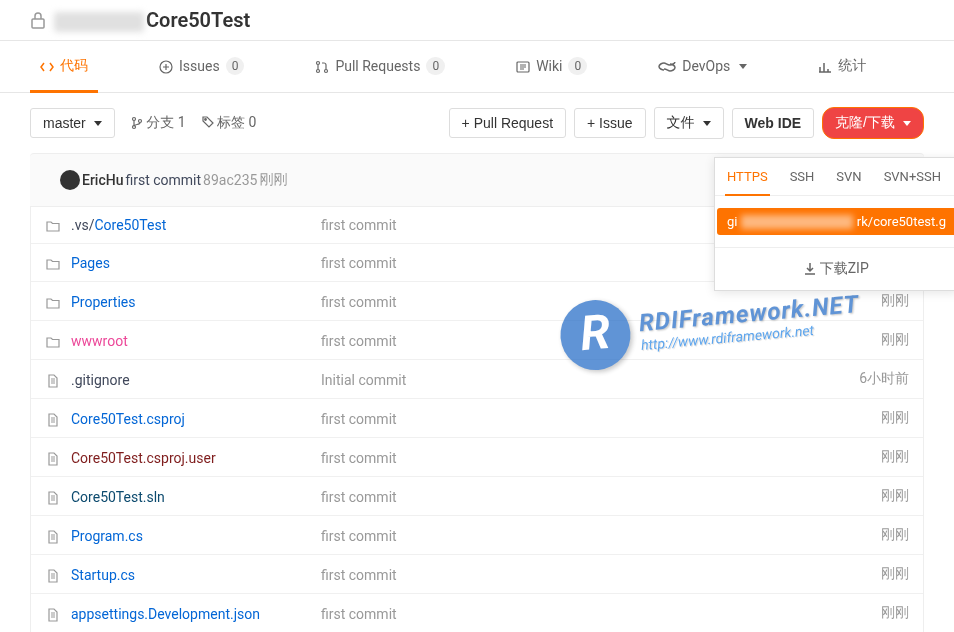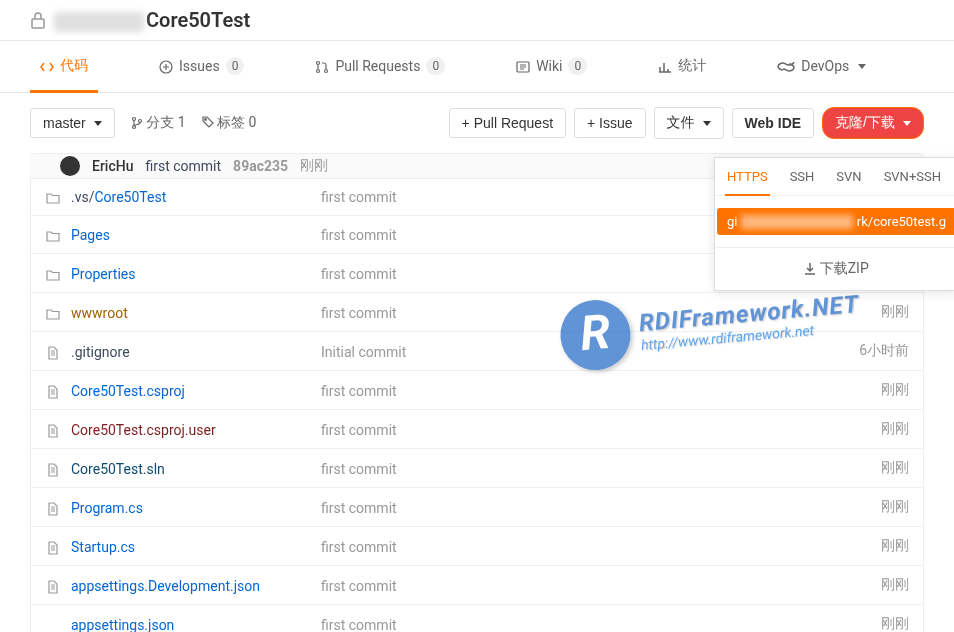--- a/index.html
+++ b/index.html
@@ -111,22 +111,22 @@
       gap: 8px;
       margin-left: auto;
     }
     .branch-info {
       color: #666;
       font-size: 14px;
     }
     .commit-bar {
       display: flex;
       align-items: center;
-      gap: 12px;
-      padding: 2px 30px;
+      gap: 2px;
+      padding: 16px 30px;
       background: #fafafa;
       border: 1px solid #eee;
       border-left: none;
       border-right: none;
       margin: 0 30px;
       border-radius: 4px 4px 0 0;
     }
     .avatar {
       width: 20px;
       height: 20px;
@@ -136,21 +136,20 @@
     }
     .commit-author {
       color: #333;
       font-weight: 500;
     }
     .commit-msg {
       color: #40485b;
     }
     .commit-hash {
       color: #999;
-      font-weight: bold;
     }
     .commit-time {
       color: #999;
     }
     .file-list {
       margin: 0 30px;
       border: 1px solid #eee;
       border-top: none;
     }
     .file-row {
@@ -336,32 +335,32 @@
   </div>
   <div class="tab">
     <span><svg width="14" height="14" viewBox="0 0 14 14" fill="none" stroke="currentColor" stroke-width="1.2">
           <rect x="1" y="2" width="12" height="10" rx="1"></rect>
           <path d="M4 5h6M4 7h6M4 9h4"></path>
         </svg></span>
     <span>Wiki</span>
     <span class="tab-count">0</span>
   </div>
   <div class="tab">
-    <span><svg width="14" height="14" viewBox="0 0 14 14" fill="none" stroke="currentColor" stroke-width="1.5">
-          <path d="M2 12V7M6 12V3M10 12V9M13 12H1"></path>
-        </svg></span>
-    <span>统计</span>
-  </div>
-  <div class="tab">
     <span><svg width="18" height="10" viewBox="0 0 18 10" fill="none" stroke="currentColor" stroke-width="1.5">
           <path d="M6 8C4 8 1 6.5 1 4.5S4 1 6 1c2 0 3 2 6 2 2 0 5-1.5 5-3.5"></path>
           <path d="M12 2c2 0 5 1.5 5 3.5S14 9 12 9c-2 0-3-2-6-2"></path>
         </svg></span>
     <span>DevOps</span>
     <span class="caret-down"></span>
+  </div>
+  <div class="tab">
+    <span><svg width="14" height="14" viewBox="0 0 14 14" fill="none" stroke="currentColor" stroke-width="1.5">
+          <path d="M2 12V7M6 12V3M10 12V9M13 12H1"></path>
+        </svg></span>
+    <span>统计</span>
   </div>
 </div>
 
 <div class="toolbar">
   <div class="toolbar-left">
     <button class="btn">
       <span>master</span>
         <span class="caret-down"></span>
     </button>
     <span class="branch-info">
@@ -428,21 +427,21 @@
           <path d="M1 3h4l1.5 1.5H13V12H1V3z"></path>
         </svg></span>
       <span class="file-name"><span style="color: rgb(3, 102, 214);">Properties</span></span>
       <span class="file-commit">first commit</span>
       <span class="file-time">刚刚</span>
     </div>
     <div class="file-row">
       <span class="file-icon"><svg width="14" height="14" viewBox="0 0 14 14" fill="none" stroke="currentColor" stroke-width="1.2">
           <path d="M1 3h4l1.5 1.5H13V12H1V3z"></path>
         </svg></span>
-      <span class="file-name"><span style="color: #a16207;">wwwroot</span></span>
+      <span class="file-name"><span style="color: #ec4899;">wwwroot</span></span>
       <span class="file-commit">first commit</span>
       <span class="file-time">刚刚</span>
     </div>
     <div class="file-row">
       <span class="file-icon"><svg width="14" height="14" viewBox="0 0 14 14" fill="none" stroke="currentColor" stroke-width="1.2">
           <path d="M3 1h5l3 3v9H3V1z"></path>
           <path d="M5 5h4M5 7h4M5 9h4"></path>
         </svg></span>
       <span class="file-name">.gitignore</span>
       <span class="file-commit">Initial commit</span>

